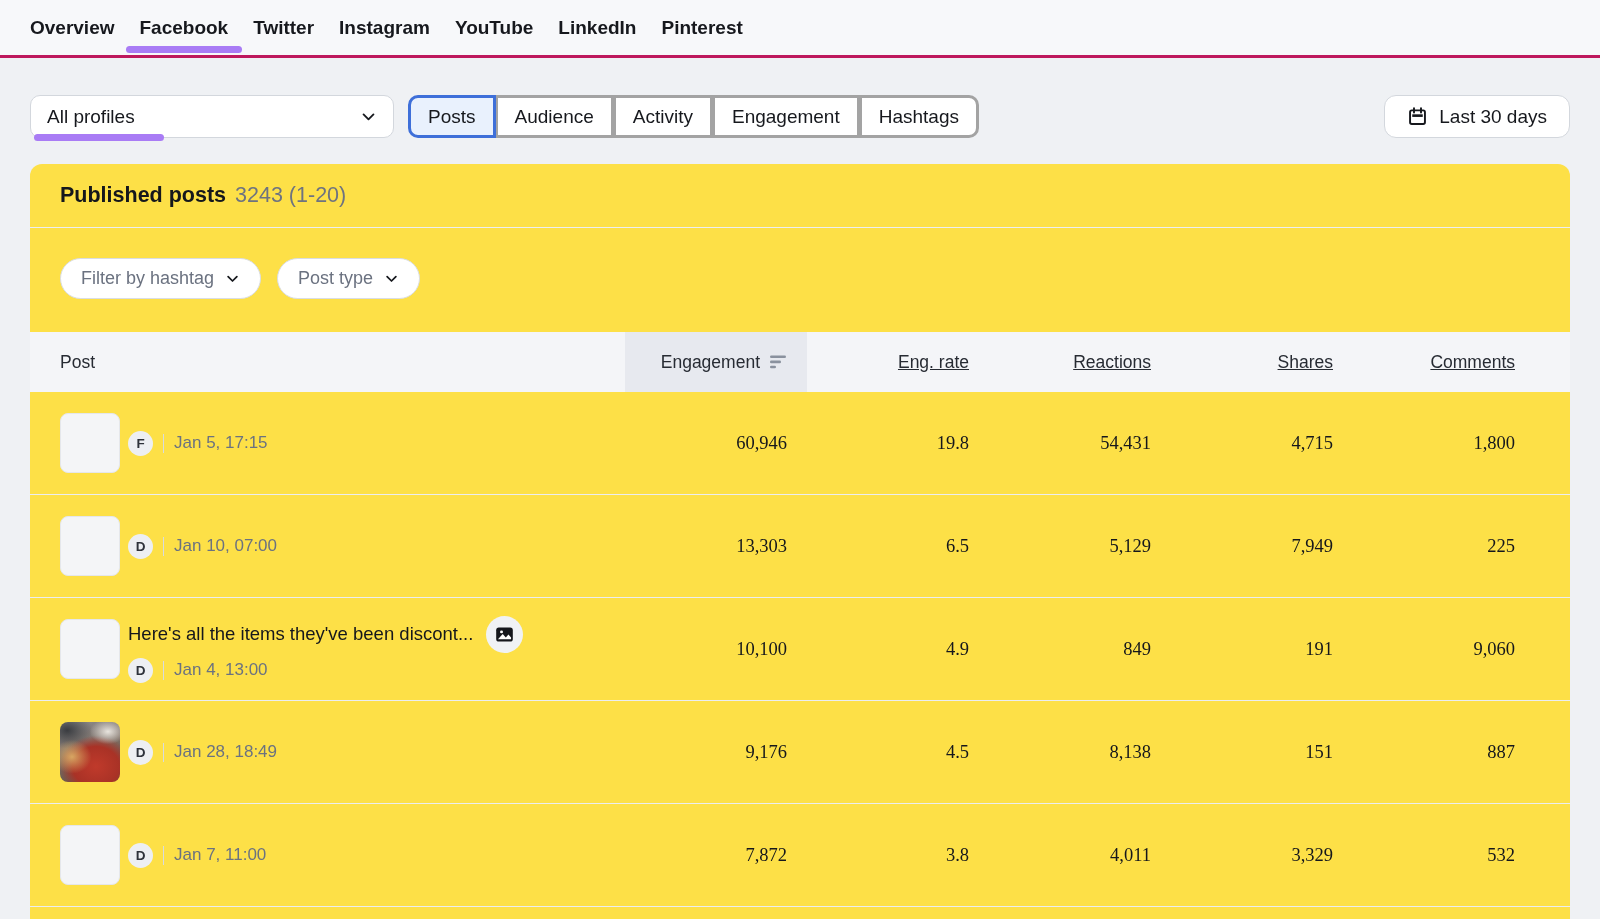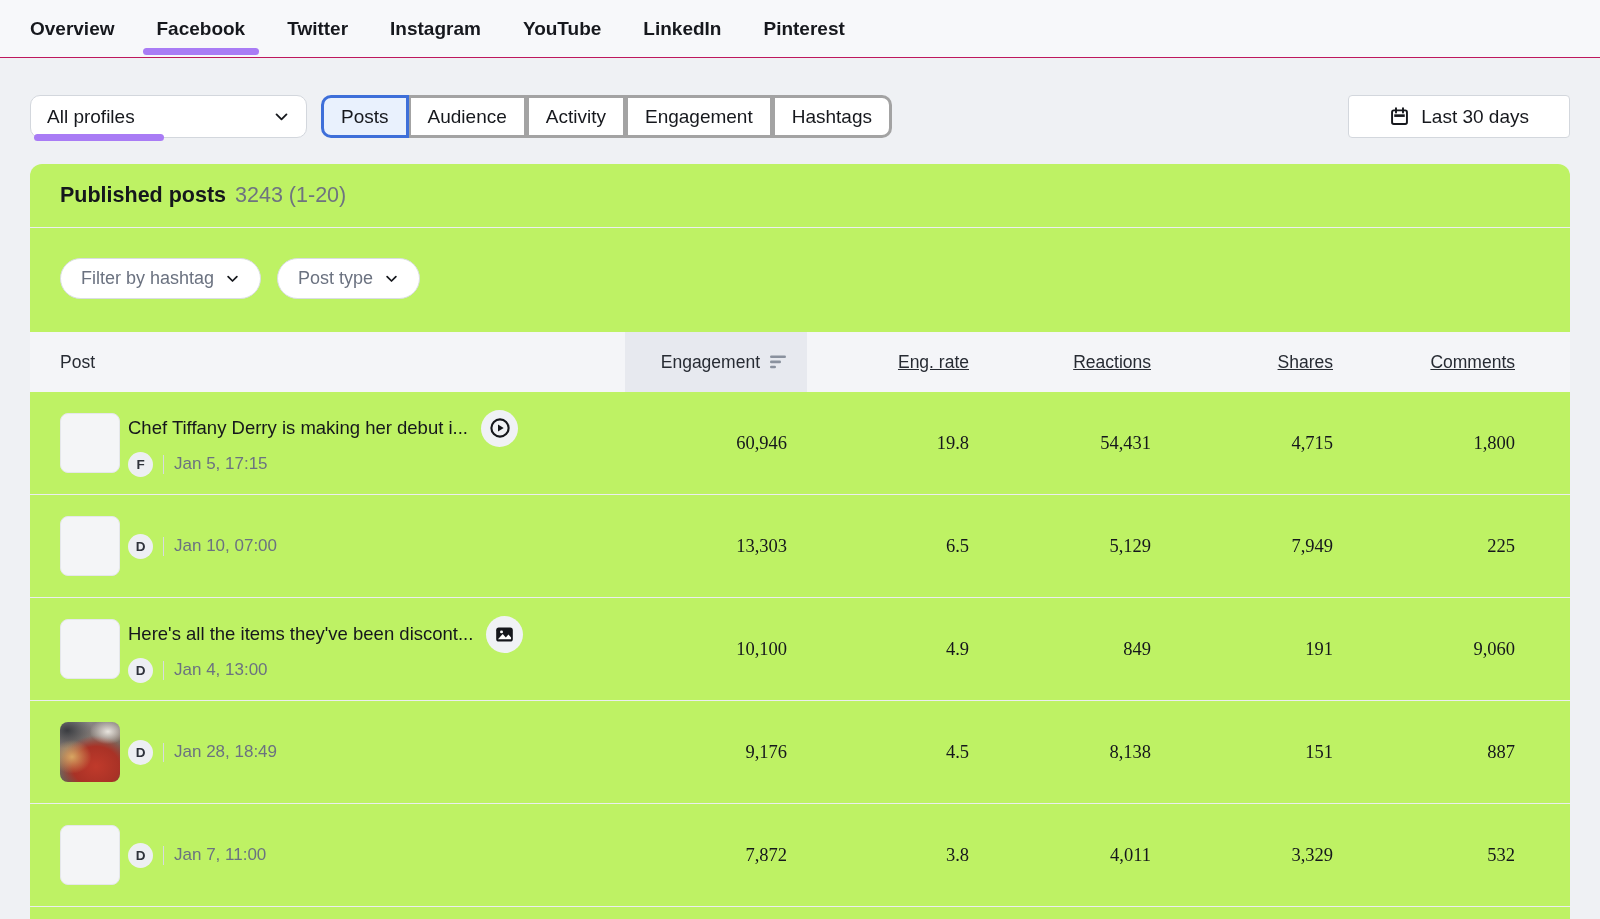--- a/index.html
+++ b/index.html
@@ -8,24 +8,24 @@
     font-family: "Liberation Sans", sans-serif;
     background: #EFF1F4;
     color: #16181D;
     overflow: hidden;
   }
 
   
   .top-nav {
     height: 58px;
     background: #F7F8FA;
-    border-bottom: 1px solid #be185d;
-    display: flex;
-    align-items: center;
-    gap: 42px;
+    border-bottom: 3px solid #be185d;
+    display: flex;
+    align-items: center;
+    gap: 25px;
     padding: 0 30px;
   }
   .nav-item {
     position: relative;
     height: 100%;
     display: flex;
     align-items: center;
     font-size: 19px;
     font-weight: 600;
     color: #16181D;
@@ -45,21 +45,21 @@
   
   .toolbar {
     display: flex;
     align-items: center;
     margin-top: 37px;
     padding: 0 30px;
     height: 43px;
   }
   .profile-select {
     position: relative;
-    width: 277px;
+    width: 364px;
     height: 43px;
     background: #FFFFFF;
     border: 1px solid #D3D7DD;
     border-radius: 10px;
     display: flex;
     align-items: center;
     justify-content: space-between;
     padding: 0 16px;
     font-size: 19px;
     cursor: pointer;
@@ -89,36 +89,36 @@
     background: #E9F1FD;
     border-color: #3E6FD9;
     border-radius: 10px 0 0 10px;
     position: relative;
     z-index: 2;
   }
   .segment:last-child { border-radius: 0 10px 10px 0; }
   .date-btn {
     margin-left: auto;
     height: 43px;
-    padding: 0 40px;
+    padding: 0 22px;
     background: #FFFFFF;
     border: 1px solid #D3D7DD;
-    border-radius: 4px;
+    border-radius: 12px;
     display: flex;
     align-items: center;
     gap: 11px;
     font-size: 19px;
     cursor: pointer;
     white-space: nowrap;
   }
 
   
   .card {
     margin: 26px 30px 12px;
-    background: #bef264;
+    background: #fde047;
     border-radius: 12px 12px 0 0;
     height: 756px;
     overflow: hidden;
     display: flex;
     flex-direction: column;
   }
   .card-header {
     padding: 19px 30px;
     border-bottom: 1px solid #ECEEF1;
     display: flex;
@@ -340,29 +340,20 @@
     <div class="th-num">Shares</div>
     <div class="th-num">Comments</div>
   </div>
 
   <div class="rows">
 
     <div class="grid-cols row">
       <div class="post-cell">
         <div class="thumb"></div>
         <div class="post-info">
-          <div class="post-title-row">
-            <span class="post-title">Chef Tiffany Derry is making her debut i...</span>
-            <span class="type-icon">
-              <svg width="22" height="22" viewBox="0 0 24 24" fill="none">
-                <circle cx="12" cy="12" r="9.4" stroke="#15171C" stroke-width="2.3"></circle>
-                <path d="M9.8 8.1L16 12l-6.2 3.9V8.1z" fill="#15171C"></path>
-              </svg>
-            </span>
-          </div>
           <div class="post-meta">
             <span class="badge">F</span>
             <span class="meta-sep"></span>
             <span>Jan 5, 17:15</span>
           </div>
         </div>
       </div>
       <div class="cell-num">60,946</div>
       <div class="cell-num">19.8</div>
       <div class="cell-num">54,431</div>

